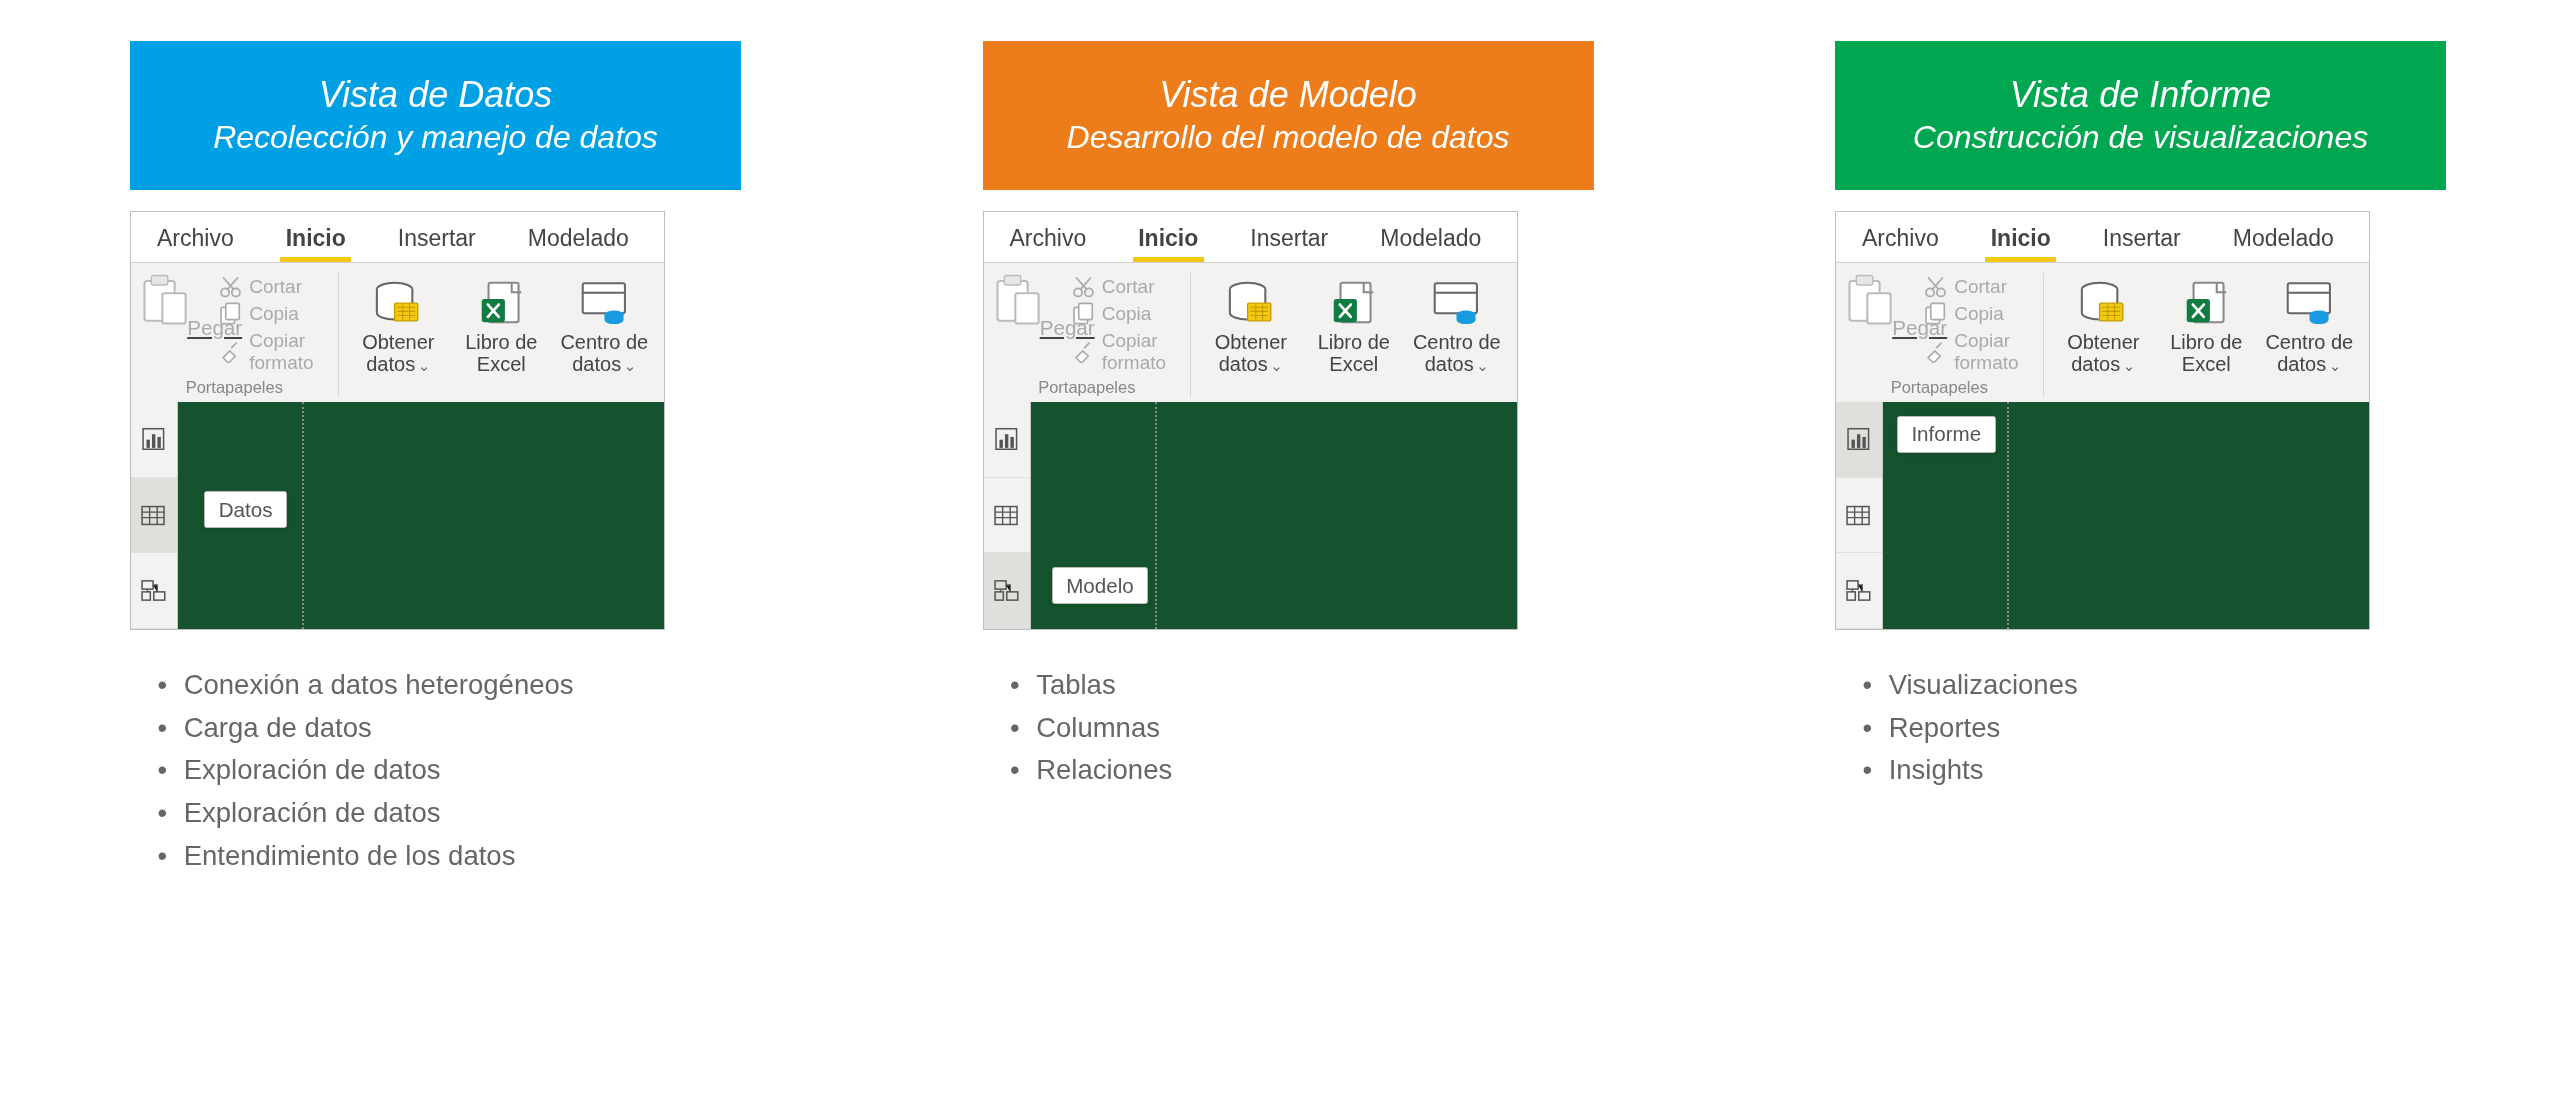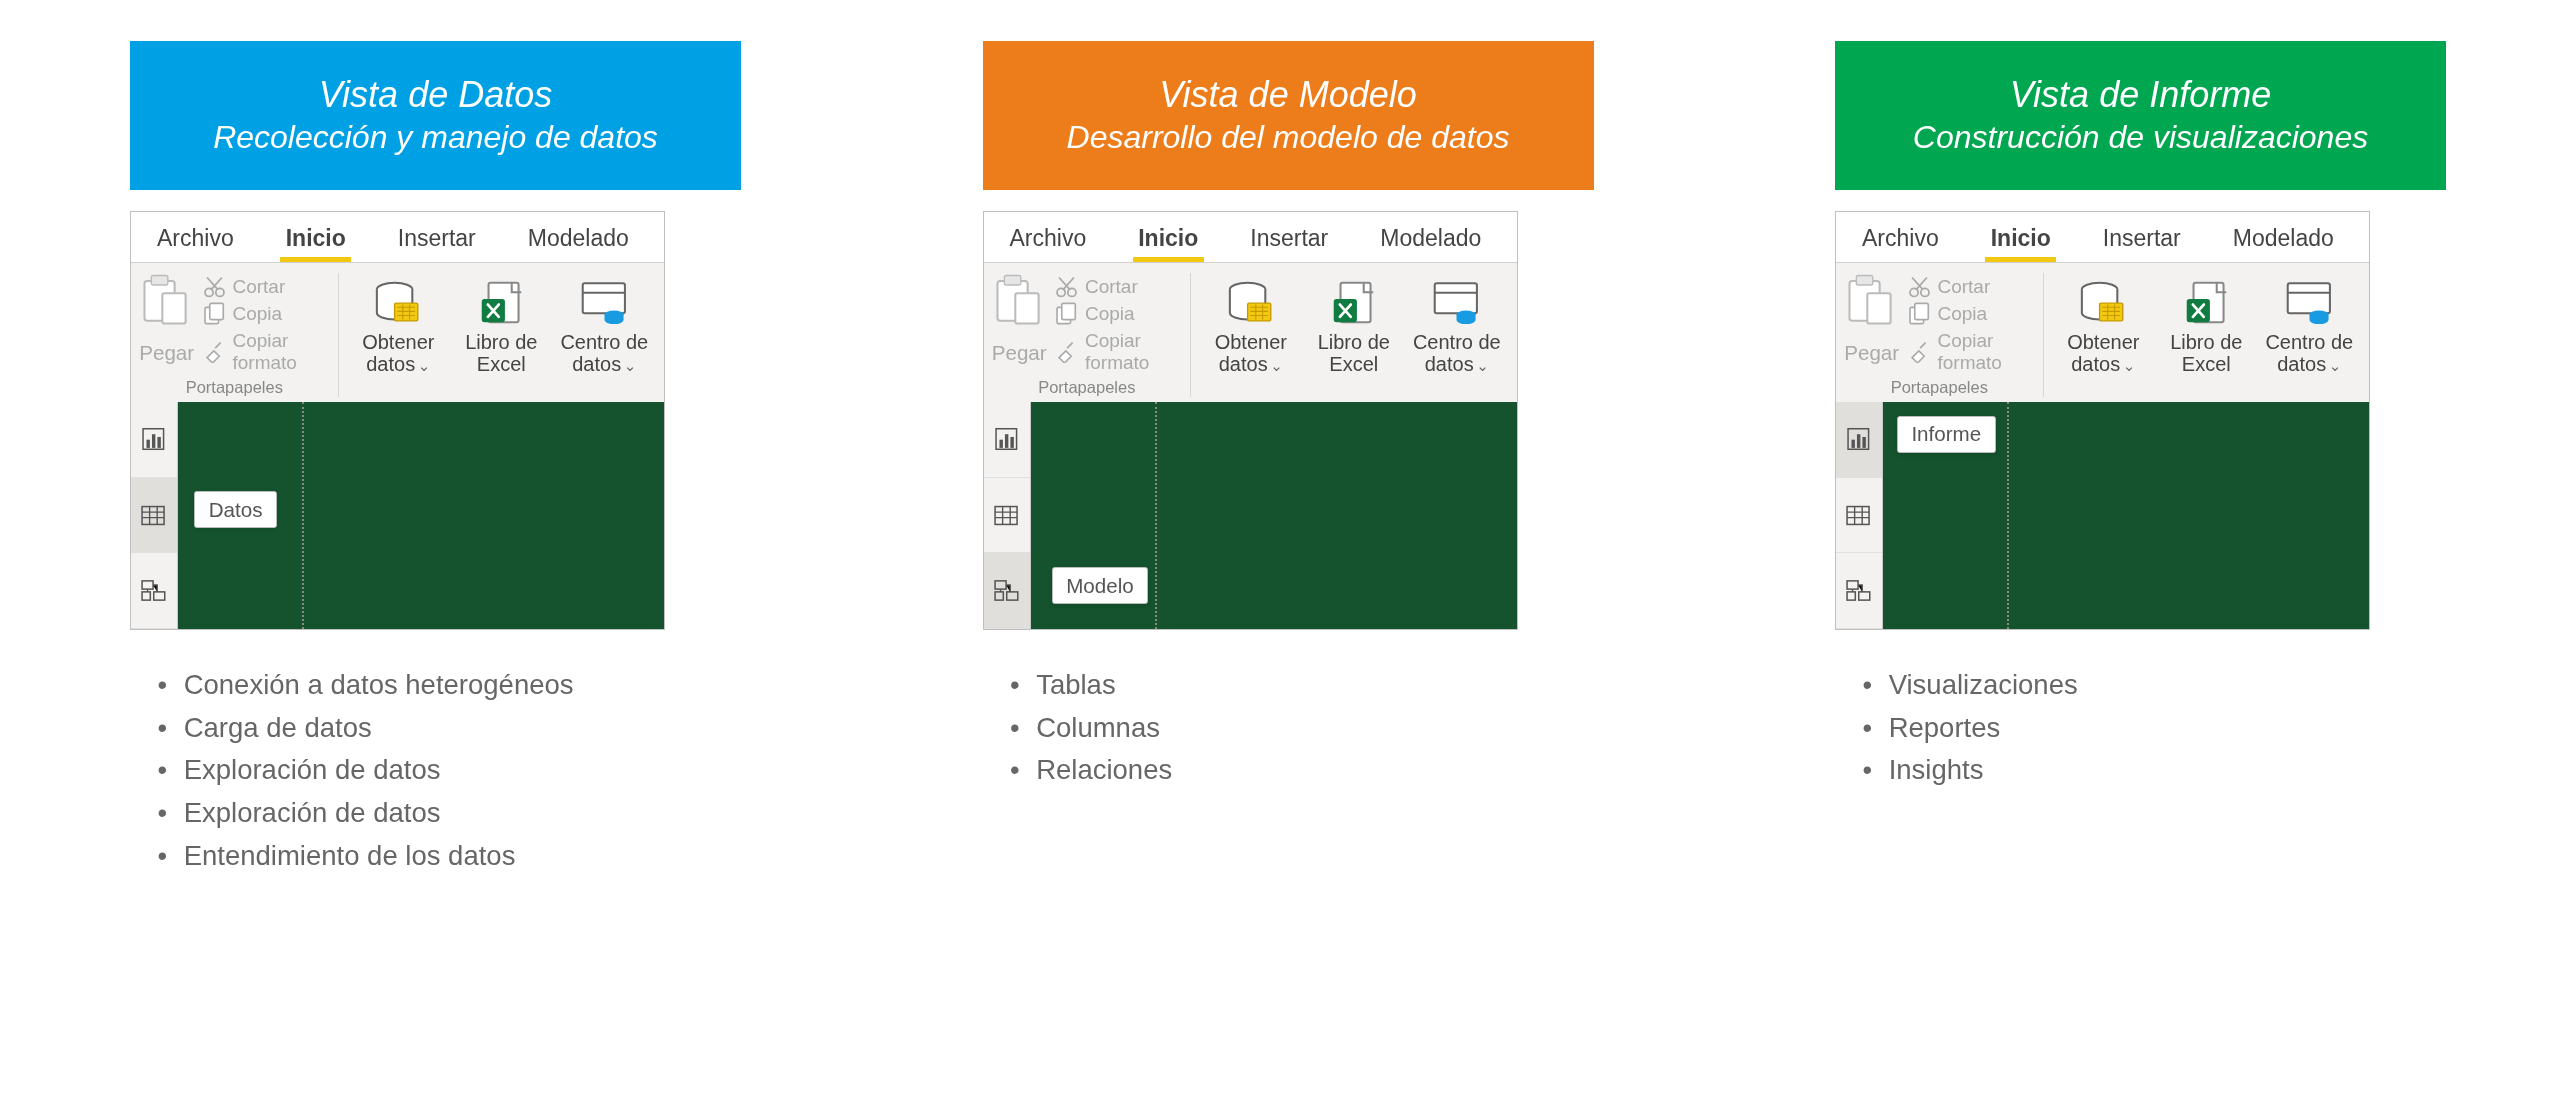--- a/index.html
+++ b/index.html
@@ -67,22 +67,22 @@
   .glbl{
     font-size:16.5px; color:#888; margin-top:4.1px;
   }
   .bigbtn{
     display:flex; flex-direction:column; align-items:center; justify-content:flex-start;
     width:103px; padding-top:4.1px;
   }
   .bigbtn .ico{ width:52px; height:52px; display:flex; align-items:center; justify-content:center;}
   .bigbtn .cap{ font-size:20px; color:#444; text-align:center; line-height:1.1; margin-top:2.7px; white-space:pre-line;}
   .pastebtn{
-    display:flex; flex-direction:column; align-items:flex-start;
-    width:76px; padding-top:1.4px;
+    display:flex; flex-direction:row; align-items:flex-end;
+    width:76px; padding-top:1.4px;text-decoration:underline;
   }
   .pastebtn .ico{ width:52px; height:66px;}
   .pastebtn .cap{ font-size:20.6px; color:#aaa; margin-top:1.4px;}
   .minirow{
     display:flex; flex-direction:column; gap:4.1px; padding:2.7px 5.5px 0 4.1px;
   }
   .mini{
     display:flex; align-items:center; gap:6.9px;
     font-size:19px; color:#aaa;
   }
@@ -108,21 +108,21 @@
   }
   .tooltip{
     position:absolute;
     background:#fff; border:0.7px solid #bbb;
     border-radius:2.7px;
     padding:5.5px 13.7px;
     font-size:20.6px; color:#555;
     box-shadow:0 1.4px 4.1px rgba(0,0,0,0.1);
   }
   .tooltip.pos0{ top:13.7px; left:13.7px; }
-  .tooltip.pos1{ top:89px; left:16px; }
+  .tooltip.pos1{ top:89px; left:26px; }
   .tooltip.pos2{ top:165px; left:21px; }
 
   
   .bullets{
     margin-top:34px;
     padding-left:27.5px;
     list-style:none;
     font-size:27.5px;
     color:#666;
     line-height:1.55;

